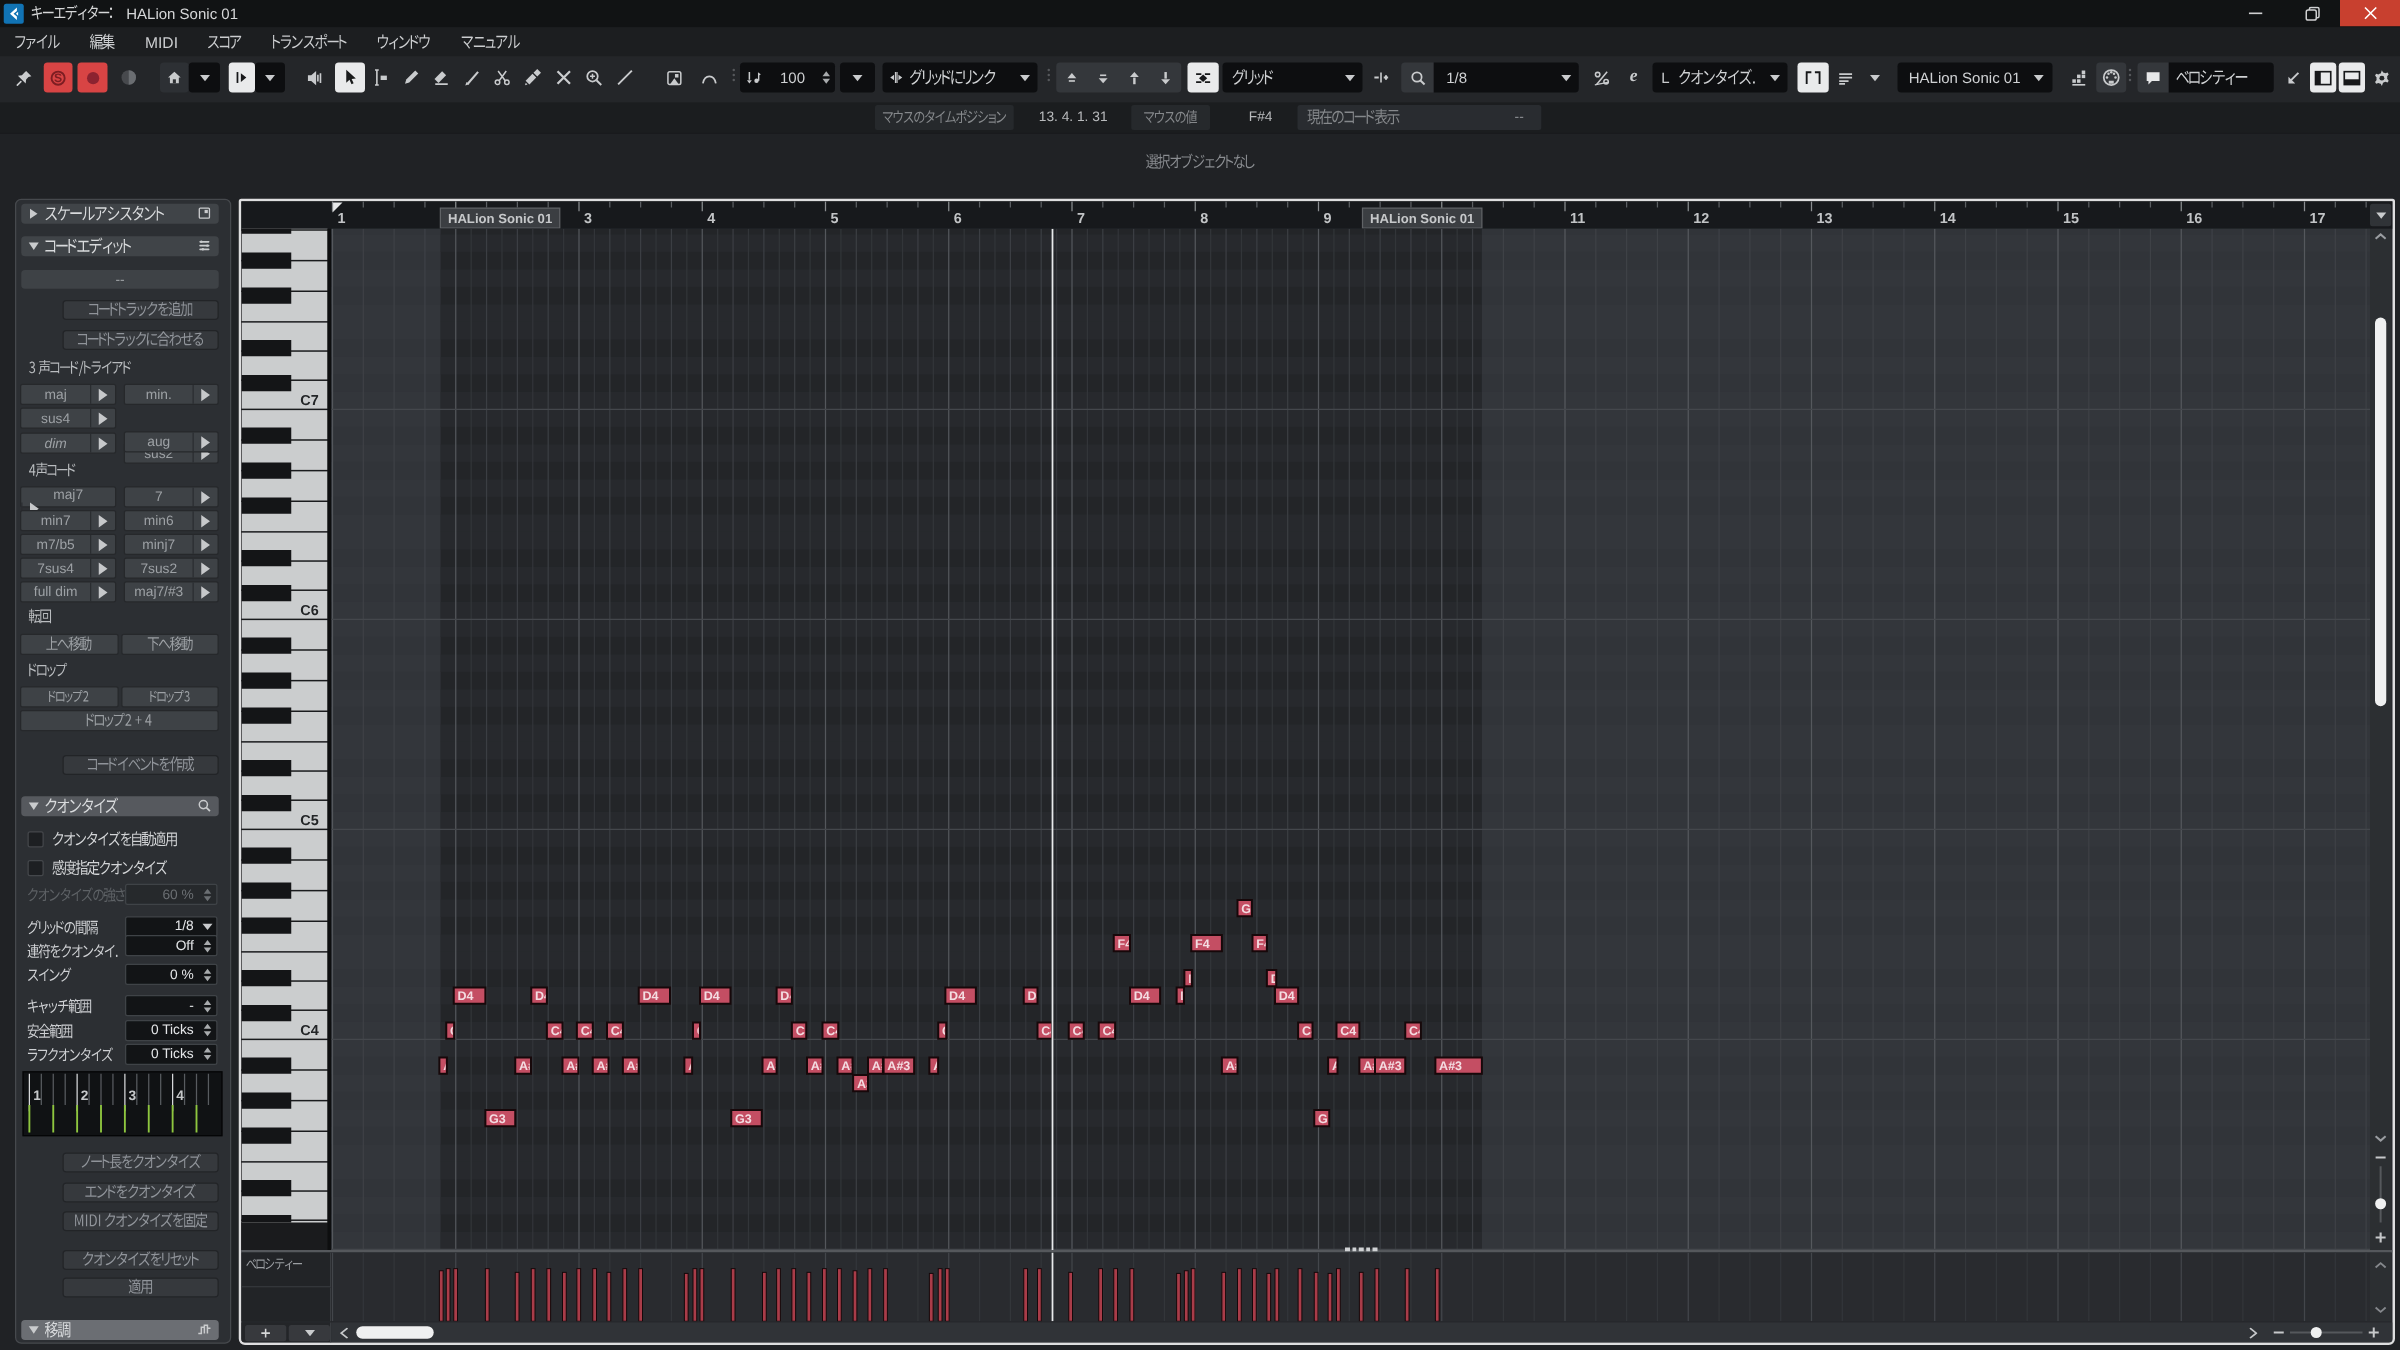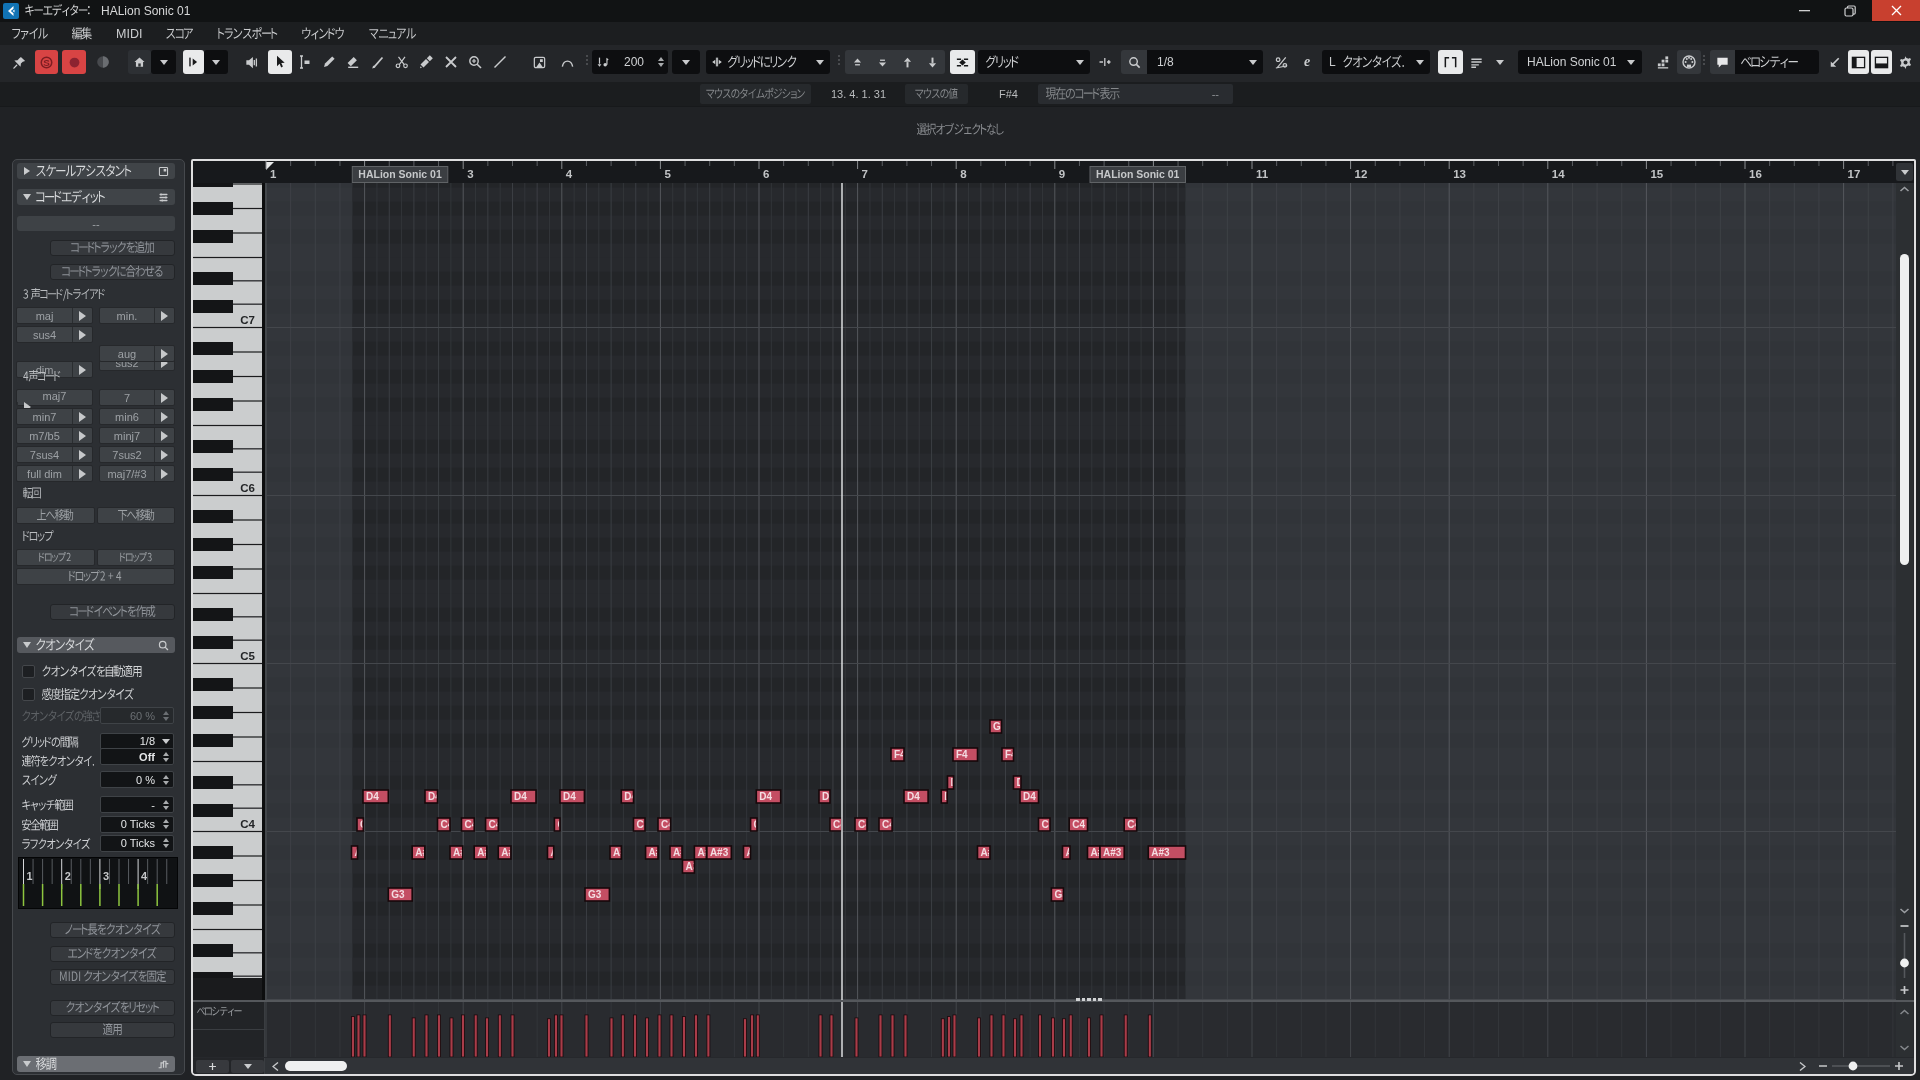--- a/index.html
+++ b/index.html
@@ -332,21 +332,21 @@
         <i></i>
         <i></i>
       </div>
       <div class="tb btn-field" style="left: 592px; width: 76px; justify-content: flex-start;">
         <svg width="14" height="14" viewBox="0 0 16 16" style="margin-left: 4px;">
           <path d="M4 3v7" stroke="#c9cbcd" stroke-width="1.4"></path>
           <path d="M1.8 10.5 4 13.5l2.2-3z" fill="#c9cbcd"></path>
           <circle cx="10.5" cy="11" r="2" fill="#c9cbcd"></circle>
           <path d="M12.5 11V4.5l1.5 1" stroke="#c9cbcd" stroke-width="1.3" fill="none"></path>
         </svg>
-        <span class="field-text" style="flex: 1 1 0%; text-align: center;">200</span>
+        <span class="field-text" style="flex: 1 1 0%; text-align: center;">100</span>
         <span class="spin" style="margin-right: 4px;">
           <i class="up"></i>
           <i class="dn"></i>
         </span>
       </div>
       <div class="tb btn-field" style="left: 672px; width: 28px;">
         <span class="dd-arrow"></span>
       </div>
       <div class="tb btn-field" style="left: 706px; width: 124px; justify-content: flex-start;">
         <svg width="14" height="14" viewBox="0 0 16 16" style="margin-left: 4px;">
@@ -720,21 +720,21 @@
         <span class="play">
           <i></i>
         </span>
       </div>
       <div class="chord-btn" style="left: 86px; top: 166.2px; width: 76px; margin-top: 28px;">
         <span class="lbl">sus2</span>
         <span class="play">
           <i></i>
         </span>
       </div>
-      <div class="chord-btn" style="left: 3px; top: 201px; width: 77px;">
+      <div class="chord-btn" style="left: 3px; top: 186px; width: 77px; font-style: italic;">
         <span class="lbl">dim</span>
         <span class="play">
           <i></i>
         </span>
       </div>
       <div class="chord-btn" style="left: 86px; top: 185.4px; width: 76px;">
         <span class="lbl">aug</span>
         <span class="play">
           <i></i>
         </span>
@@ -974,21 +974,21 @@
           <path d="M40 28C44 21 50 13 52 8L58 12C56 16 50 25 46 31ZM73 54V43H34V36H73V2C73 0 73 0 71 -1C69 -1 62 -1 55 0C56 -3 57 -6 58 -8C67 -8 73 -8 76 -7C80 -5 81 -3 81 2V36H94V43H81V54ZM26 55C21 44 13 33 4 26C6 25 8 22 9 20C13 23 16 26 19 30V-8H26V40C29 44 31 48 33 53ZM18 84C15 74 10 64 4 58C5 57 8 55 10 54C13 58 16 62 19 68H24C27 63 29 58 31 54L37 57C36 60 34 64 32 68H48V74H22C24 77 25 80 26 83ZM58 84C55 74 49 65 42 59C44 58 47 56 49 54C52 58 56 63 59 68H66C68 64 71 59 73 56L79 59C78 61 76 65 73 68H93V74H62C63 77 64 80 65 83Z" fill="#ced0d3" transform="translate(8.5 11.5) scale(0.1025 -0.1250)"></path>
           <path d="M88 44 85 52C82 50 80 49 77 48C72 45 65 43 58 40C57 45 52 49 45 49C41 49 35 47 31 45C35 49 38 55 40 60C51 61 64 62 74 63L74 71C64 69 53 68 43 68C45 72 45 76 46 79L38 80C38 76 37 72 35 67L29 67C24 67 17 68 12 68V61C17 60 24 60 28 60H33C29 52 22 42 10 30L16 25C20 29 22 32 25 35C30 39 36 42 43 42C47 42 51 40 52 36C40 30 28 23 28 11C28 -1 40 -4 54 -4C63 -4 74 -4 81 -3L82 5C73 4 62 3 54 3C44 3 36 4 36 12C36 18 43 24 52 29C52 24 52 17 52 13H59L59 32C67 36 74 39 79 41C82 42 86 43 88 44Z" fill="#ced0d3" transform="translate(17.4 11.5) scale(0.1025 -0.1250)"></path>
           <path d="M54 78 44 81C44 78 42 74 41 73C37 64 27 49 10 39L17 34C28 41 36 50 42 58H76C74 49 68 36 60 27C51 17 38 8 20 2L27 -4C46 2 58 12 67 23C76 34 82 47 85 57C85 59 86 61 87 62L80 67C79 66 77 66 74 66H47L49 70C50 72 52 75 54 78Z" fill="#ced0d3" transform="translate(26.0 11.5) scale(0.1025 -0.1250)"></path>
           <path d="M9 14 14 8C32 17 50 33 58 45L58 9C58 6 58 5 55 5C51 5 45 5 41 6L41 -2C46 -3 52 -3 57 -3C63 -3 66 0 66 5C66 18 66 38 66 53H82C84 53 88 52 90 52V61C88 61 84 60 81 60H66L65 70C65 73 66 76 66 78H57C57 76 57 74 58 70L58 60H22C18 60 15 60 12 61V52C15 52 18 53 22 53H55C47 41 29 24 9 14Z" fill="#ced0d3" transform="translate(34.7 11.5) scale(0.1025 -0.1250)"></path>
           <path d="M23 73 17 67C24 62 37 52 42 46L48 53C43 58 30 69 23 73ZM14 6 19 -2C36 1 49 7 59 14C74 23 86 37 92 49L88 58C82 45 70 31 54 21C45 15 32 9 14 6Z" fill="#ced0d3" transform="translate(43.1 11.5) scale(0.1025 -0.1250)"></path>
           <path d="M54 78 44 81C44 79 42 75 41 74C37 64 26 49 9 39L16 34C27 41 36 51 42 60H76C74 52 69 41 63 32C56 37 48 42 42 46L36 40C42 36 50 31 57 26C48 16 36 7 19 2L26 -4C43 2 55 11 64 21C68 18 72 15 75 12L81 19C78 21 74 24 69 28C77 38 82 50 85 59C86 60 86 63 87 64L81 68C79 67 77 67 74 67H47L49 71C50 72 52 76 54 78Z" fill="#ced0d3" transform="translate(52.2 11.5) scale(0.1025 -0.1250)"></path>
           <path d="M9 36 13 28C26 33 40 39 51 45V8C51 4 50 -1 50 -3H60C60 -1 59 4 59 8V50C70 57 79 64 86 72L80 78C73 70 63 61 52 55C41 48 26 41 9 36Z" fill="#ced0d3" transform="translate(60.9 11.5) scale(0.1025 -0.1250)"></path>
           <path d="M14 -1C18 -1 20 2 20 6C20 10 18 13 14 13C10 13 7 10 7 6C7 2 10 -1 14 -1Z" fill="#ced0d3" transform="translate(70.0 11.5) scale(0.1025 -0.1250)"></path>
         </svg>
       </div>
-      <div class="q-field" style="top: 588px; font-weight: bold;">
+      <div class="q-field" style="top: 588px;">
         <span class="val">Off</span>
         <span class="ctl">
           <span class="spin">
             <i class="up"></i>
             <i class="dn"></i>
           </span>
         </span>
       </div>
       <div class="insp-label jp" style="left: 9px; top: 613.1px;">
         <svg width="36" height="15">

